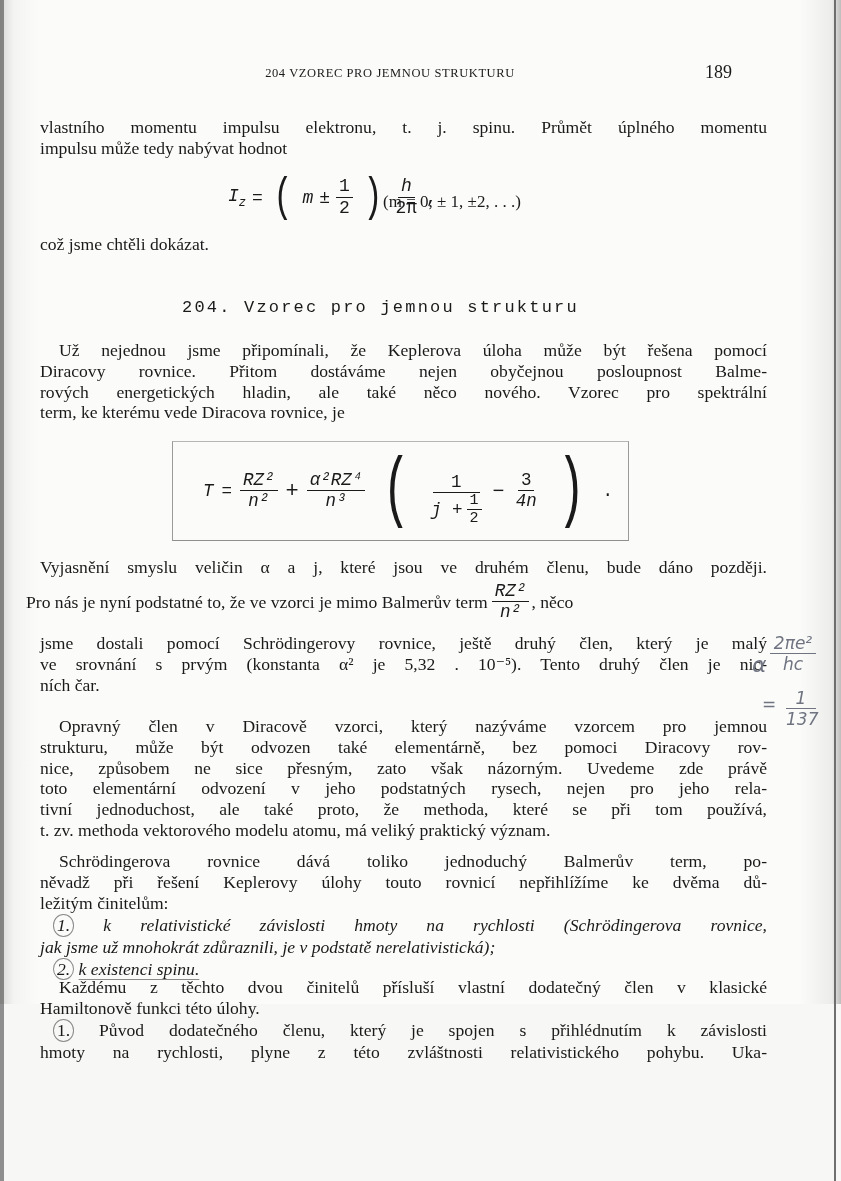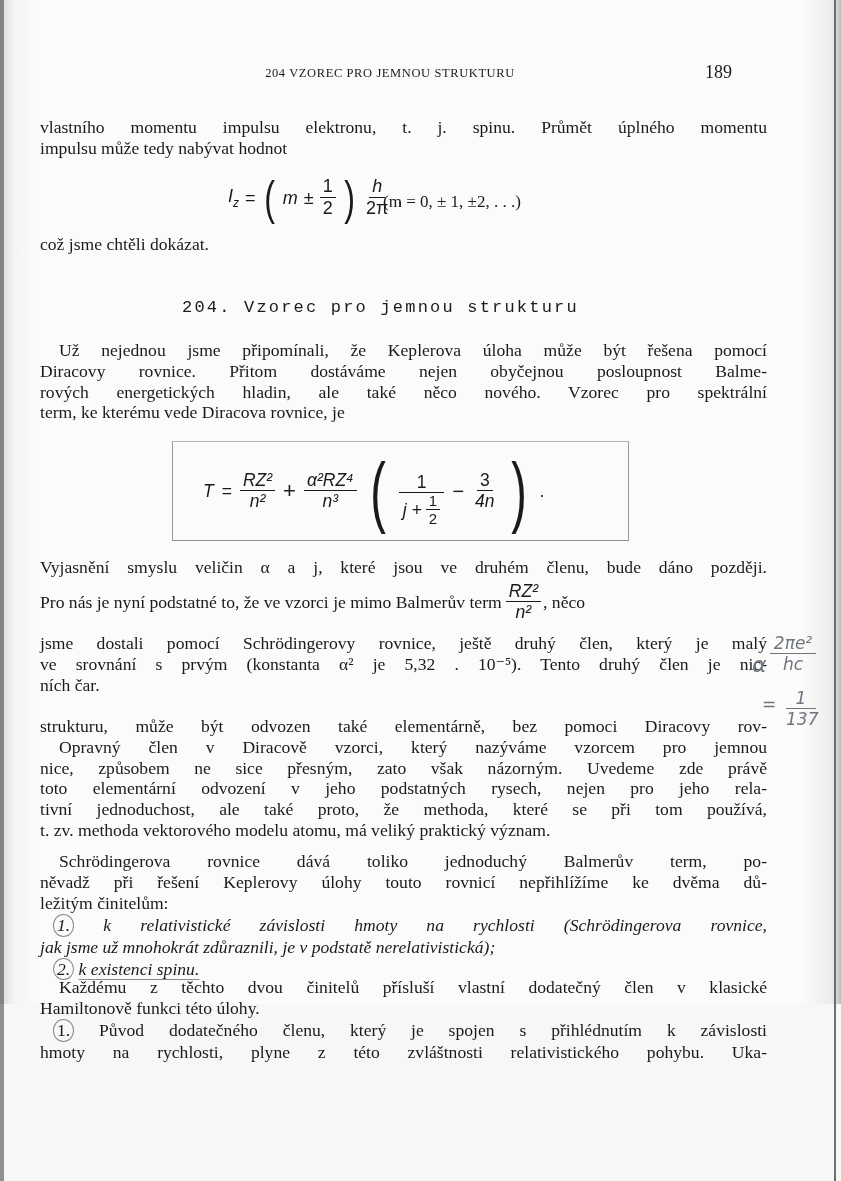--- a/index.html
+++ b/index.html
@@ -31,21 +31,21 @@
   .line { display:block; white-space:nowrap; text-align-last:justify; text-align:justify; }
   .line.end { text-align-last:left; }
   .indent { padding-left:19px; }
 
   .ul { text-decoration:underline; text-decoration-color:#8a8a8a; text-underline-offset:4px; text-decoration-thickness:1.4px;margin-top:20px; }
 
   .section-title {
     position:absolute; top:298px; left:182px; font-size:17px; letter-spacing:2.2px;font-family:Liberation Mono, monospace;
   }
 
-  .math { font-family:Liberation Sans, sans-serif; font-style:italic; }
+  .math { font-family:Liberation Mono, monospace; font-style:italic; }
   .frac { display:inline-flex; flex-direction:column; align-items:center; vertical-align:middle; }
   .frac .num { border-bottom:1px solid #1a1a1a; padding:0 3px; line-height:1.1; }
   .frac .den { padding:0 3px; line-height:1.15; }
   .up { font-style:normal; }
 
   .eq1 { position:absolute; top:175px; left:150px; font-size:18px; display:flex; align-items:center; gap:6px; }
   .eq1-cond { position:absolute; top:192px; left:383px; font-size:17px; }
   .bigparen { font-size:46px; font-style:normal; font-weight:300; line-height:1; transform:scaleX(.7); display:inline-block; }
 
   .box {
@@ -145,37 +145,37 @@
       <span class="num up">3</span>
       <span class="den">4n</span>
     </span>
     <span class="hugeparen">)</span>
     <span class="up">.</span>
   </div>
 
   <div class="para" style="top:557px;">
     <span class="line">Vyjasnění smyslu veličin α a j, které jsou ve druhém členu, bude dáno později.</span>
   </div>
-  <div style="position:absolute; top:582px; left:40px; width:727px; font-size:17.6px; display:flex; align-items:center; white-space:nowrap;">
+  <div style="position:absolute; top:582px; left:26px; width:727px; font-size:17.6px; display:flex; align-items:center; white-space:nowrap;">
     <span>Pro nás je nyní podstatné to, že ve vzorci je mimo Balmerův term</span>
     <span class="frac math" style="margin:0 2px 0 4px;">
       <span class="num">RZ²</span>
       <span class="den">n²</span>
     </span>
     <span>, něco</span>
   </div>
   <div class="para" style="top:633px;">
     <span class="line">jsme dostali pomocí Schrödingerovy rovnice, ještě druhý člen, který je malý</span>
     <span class="line">ve srovnání s prvým (konstanta α² je 5,32 . 10⁻⁵). Tento druhý člen je nic-</span>
     <span class="line end">ních čar.</span>
   </div>
 
   <div class="para" style="top:716px;">
+    <span class="line indent">Opravný člen v Diracově vzorci, který nazýváme vzorcem pro jemnou</span>
     <span class="line">strukturu, může být odvozen také elementárně, bez pomoci Diracovy rov-</span>
-    <span class="line indent">Opravný člen v Diracově vzorci, který nazýváme vzorcem pro jemnou</span>
     <span class="line">nice, způsobem ne sice přesným, zato však názorným. Uvedeme zde právě</span>
     <span class="line">toto elementární odvození v jeho podstatných rysech, nejen pro jeho rela-</span>
     <span class="line">tivní jednoduchost, ale také proto, že methoda, které se při tom používá,</span>
     <span class="line end">t. zv. methoda vektorového modelu atomu, má veliký praktický význam.</span>
   </div>
 
   <div class="para" style="top:851px;">
     <span class="line indent">Schrödingerova rovnice dává toliko jednoduchý Balmerův term, po-</span>
     <span class="line">něvadž při řešení Keplerovy úlohy touto rovnicí nepřihlížíme ke dvěma dů-</span>
     <span class="line end">ležitým činitelům:</span>

